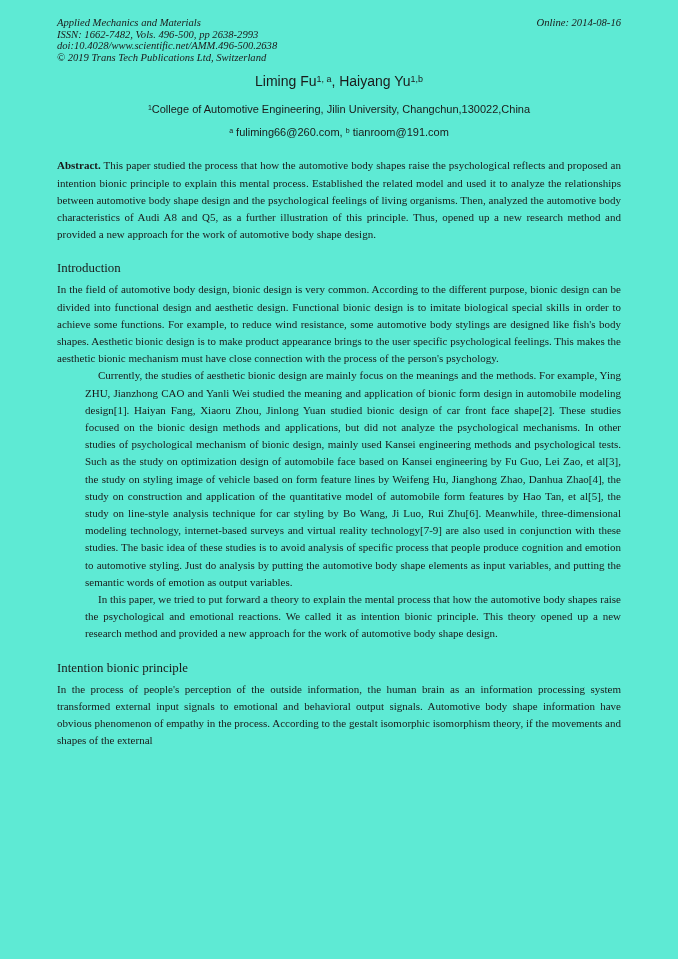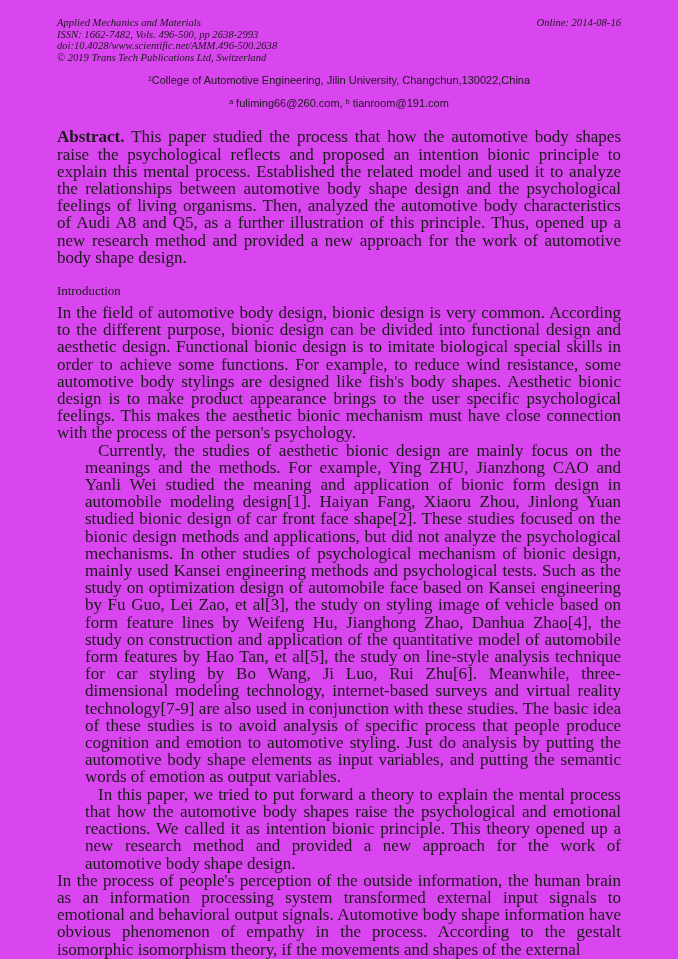--- a/index.html
+++ b/index.html
@@ -1,21 +1,21 @@
 <!DOCTYPE html>
 <html><head>
 <meta charset="utf-8">
 <style>
   html, body { margin: 0; padding: 0; background: #888; }
   .page {
     position: relative;
     width: 678px;
     height: 959px;
     margin: 0 auto;
-    background: #d946ef;
+    background: #5eead4;
     color: #1a1a1a;
     font-family: "Liberation Serif", serif;
     overflow: hidden;
     box-sizing: border-box;
     padding: 17px 57px 0 57px;
   }
   
   .pub-header {
     display: flex;
     justify-content: space-between;
@@ -60,21 +60,21 @@
   .keywords {
     margin-top: 27px;
     font-family: "Liberation Sans", sans-serif;
     font-size: 11.5px;
     line-height: 14px;
   }
   .keywords .label { font-weight: bold; }
   
   .body-par {
     margin: 0;
-    font-size: 17px;
+    font-size: 11px;
     line-height: 17.2px;
     text-align: justify;
   }
   .abstract { margin-top: 17px; }
   .indent { text-indent: 13px; margin-left: 28px; }
   .run-in-bold { font-weight: bold; }
   h2.section-heading {
     margin: 17px 0 4px 0;
     font-size: 12.9px;
     line-height: 17px;
@@ -91,34 +91,38 @@
     <div class="pub-header-left">
       <div>Applied Mechanics and Materials</div>
       <div>ISSN: 1662-7482, Vols. 496-500, pp 2638-2993</div>
       <div>doi:10.4028/www.scientific.net/AMM.496-500.2638</div>
       <div>© 2019 Trans Tech Publications Ltd, Switzerland</div>
     </div>
     <div class="pub-header-right">Online: 2014-08-16</div>
   </div>
 
 
+  <div class="authors">
+    <span>Liming Fu</span><span class="sup">1, a</span><span>, </span><span>Haiyang Yu</span><span class="sup">1,b</span>
+  </div>
 
   <div class="affiliation">
     <span class="sup">1</span><span>College of Automotive Engineering, Jilin University, Changchun,130022,China</span>
   </div>
 
   <div class="emails">
     <span class="sup">a</span><span> fuliming66@260.com, </span><span class="sup">b</span><span> tianroom@191.com</span>
   </div>
 
 
   <p class="body-par abstract">
     <span class="run-in-bold">Abstract.</span><span> This paper studied the process that how the automotive body shapes raise the psychological reflects and proposed an intention bionic principle to explain this mental process. Established the related model and used it to analyze the relationships between automotive body shape design and the psychological feelings of living organisms. Then, analyzed the automotive body characteristics of Audi A8 and Q5, as a further illustration of this principle. Thus, opened up a new research method and provided a new approach for the work of automotive body shape design.</span>
   </p>
 
   <h2 class="section-heading">Introduction</h2>
   <p class="body-par">In the field of automotive body design, bionic design is very common. According to the different purpose, bionic design can be divided into functional design and aesthetic design. Functional bionic design is to imitate biological special skills in order to achieve some functions. For example, to reduce wind resistance, some automotive body stylings are designed like fish's body shapes. Aesthetic bionic design is to make product appearance brings to the user specific psychological feelings. This makes the aesthetic bionic mechanism must have close connection with the process of the person's psychology.</p>
   <p class="body-par indent">Currently, the studies of aesthetic bionic design are mainly focus on the meanings and the methods. For example, Ying ZHU, Jianzhong CAO and Yanli Wei studied the meaning and application of bionic form design in automobile modeling design[1]. Haiyan Fang, Xiaoru Zhou, Jinlong Yuan studied bionic design of car front face shape[2]. These studies focused on the bionic design methods and applications, but did not analyze the psychological mechanisms. In other studies of psychological mechanism of bionic design, mainly used Kansei engineering methods and psychological tests. Such as the study on optimization design of automobile face based on Kansei engineering by Fu Guo, Lei Zao, et al[3], the study on styling image of vehicle based on form feature lines by Weifeng Hu, Jianghong Zhao, Danhua Zhao[4], the study on construction and application of the quantitative model of automobile form features by Hao Tan, et al[5], the study on line-style analysis technique for car styling by Bo Wang, Ji Luo, Rui Zhu[6]. Meanwhile, three-dimensional modeling technology, internet-based surveys and virtual reality technology[7-9] are also used in conjunction with these studies. The basic idea of these studies is to avoid analysis of specific process that people produce cognition and emotion to automotive styling. Just do analysis by putting the automotive body shape elements as input variables, and putting the semantic words of emotion as output variables.</p>
   <p class="body-par indent">In this paper, we tried to put forward a theory to explain the mental process that how the automotive body shapes raise the psychological and emotional reactions. We called it as intention bionic principle. This theory opened up a new research method and provided a new approach for the work of automotive body shape design.</p>
 
+  <h2 class="section-heading">Intention bionic principle</h2>
   <p class="body-par">In the process of people's perception of the outside information, the human brain as an information processing system transformed external input signals to emotional and behavioral output signals. Automotive body shape information have obvious phenomenon of empathy in the process. According to the gestalt isomorphic isomorphism theory, if the movements and shapes of the external</p>
 
 </div>
 
 </body></html>

